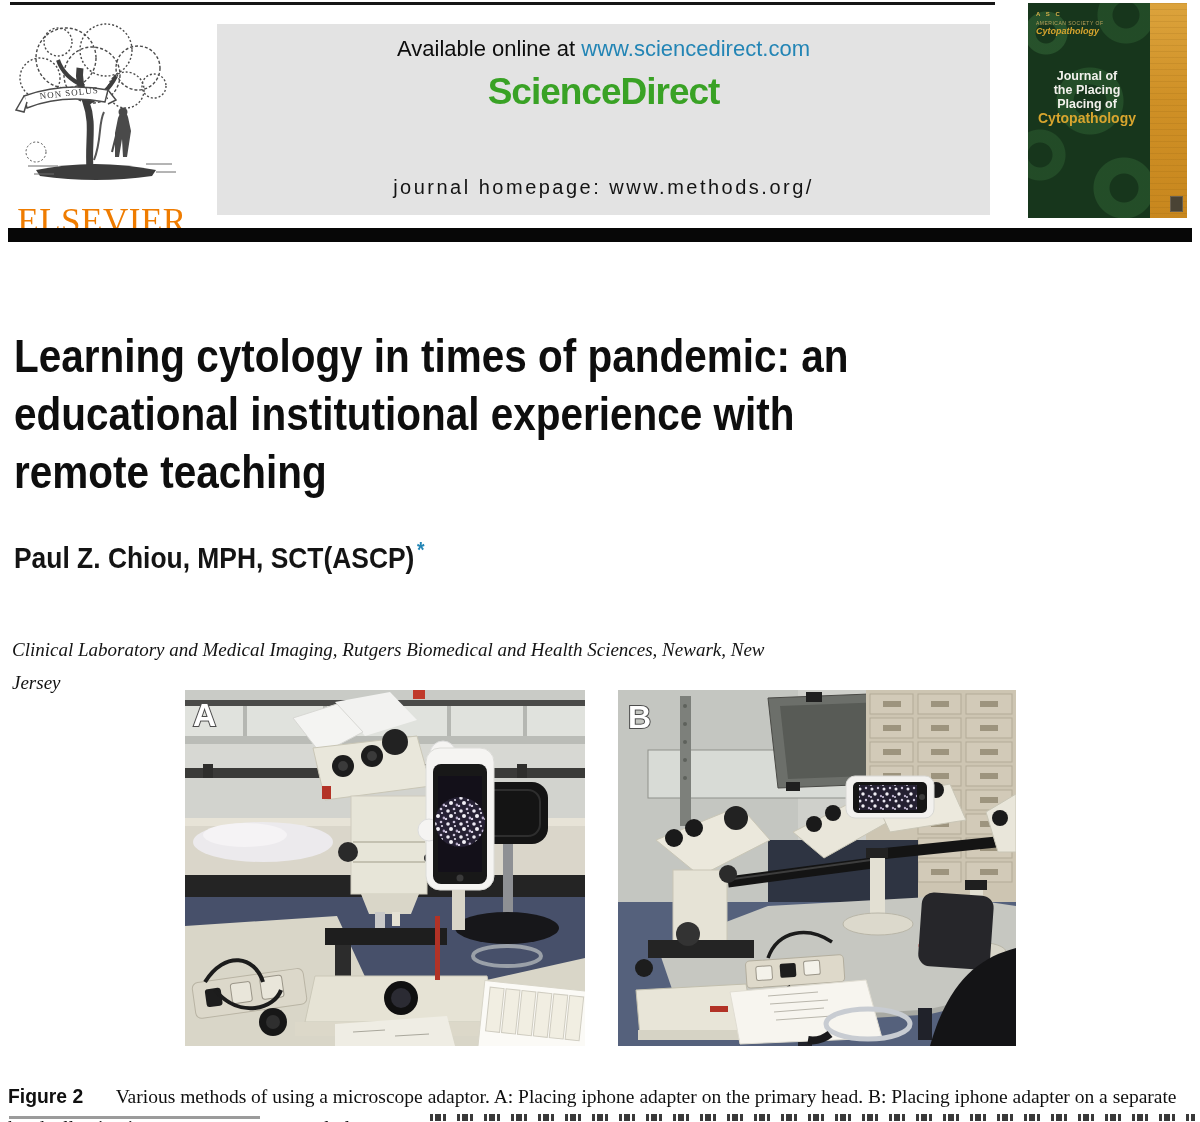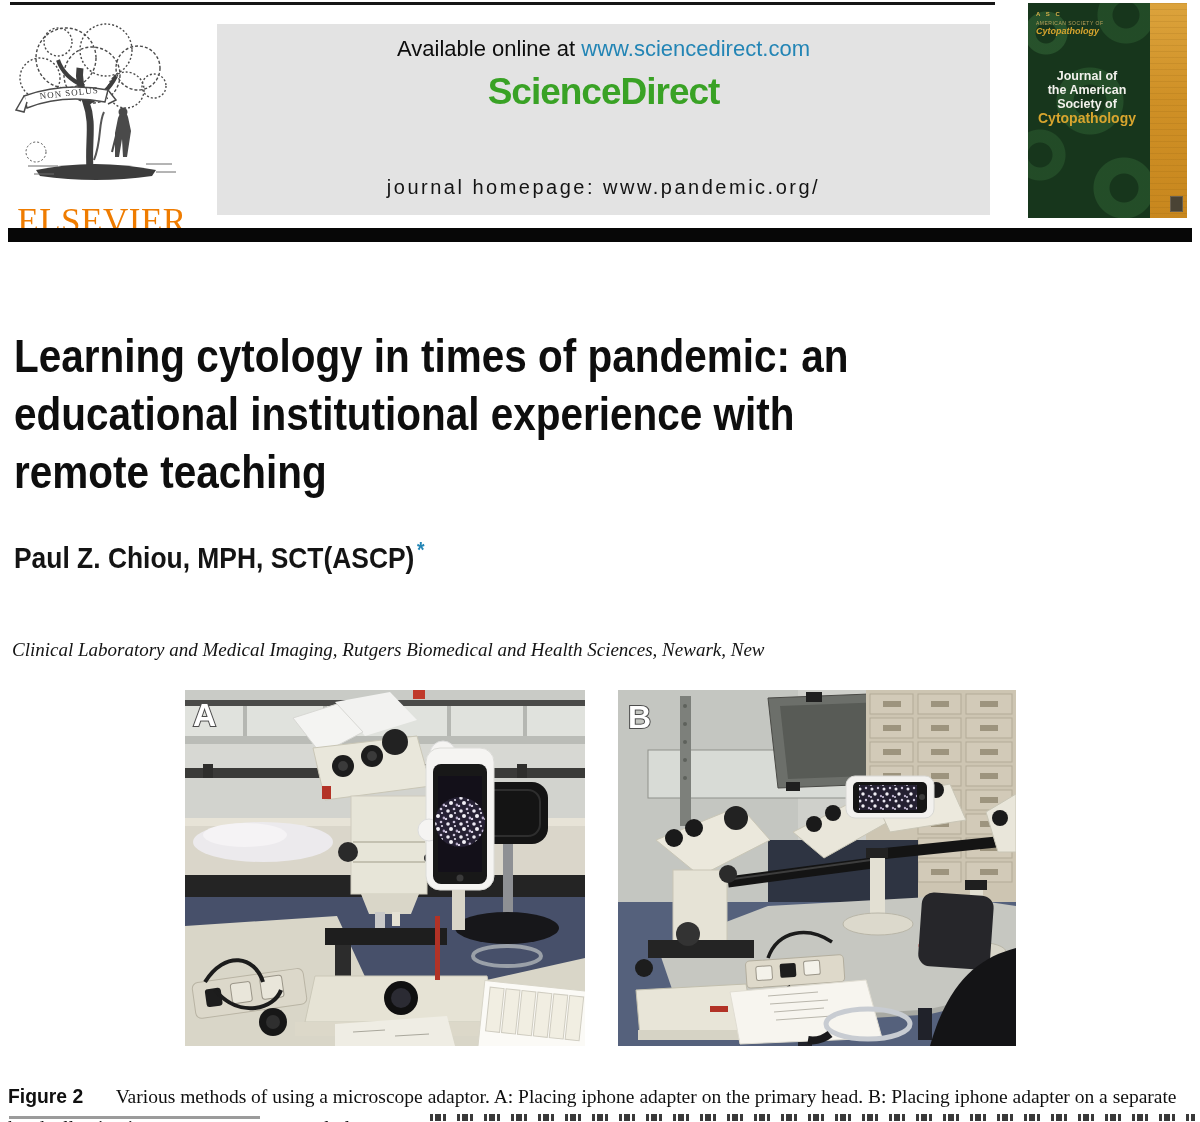--- a/index.html
+++ b/index.html
@@ -113,32 +113,32 @@
       </g>
     </svg>
     <div class="abs elsevier-wordmark">ELSEVIER</div>
   </div>
 
   <div class="abs header-box">
     <div class="abs sd-wordmark">ScienceDirect</div>
     <div class="abs avail-line">
       <span>Available online at </span><a class="sd-link" href="#">www.sciencedirect.com</a>
     </div>
-    <div class="abs homepage-line">journal homepage: www.pandemic.org/</div>
+    <div class="abs homepage-line">journal homepage: www.methods.org/</div>
   </div>
 
   <div class="abs cover">
     <div class="cover-green">
       <div class="asc-logo">A S C</div>
       <div class="asc-small">AMERICAN SOCIETY OF</div>
       <div class="asc-script">Cytopathology</div>
       <div class="cover-title">
         <div>Journal of</div>
-        <div>the American</div>
-        <div>Society of</div>
+        <div>the Placing</div>
+        <div>Placing of</div>
         <div class="gold">Cytopathology</div>
       </div>
     </div>
     <div class="cover-gold"></div>
     <div class="cover-emblem"></div>
   </div>
 
   <div class="abs black-bar"></div>
 
   <div class="abs title">
@@ -146,20 +146,21 @@
     <div><span class="cx">educational institutional experience with</span></div>
     <div><span class="cx">remote teaching</span></div>
   </div>
 
   <div class="abs author">
     <span class="cx"><span>Paul Z. Chiou, MPH, SCT(ASCP)</span><sup>*</sup></span>
   </div>
 
   <div class="abs affiliation">
     <div>Clinical Laboratory and Medical Imaging, Rutgers Biomedical and Health Sciences, Newark, New</div>
+    <div>Jersey</div>
   </div>
 
   <div class="abs photo photo-a">
     <svg width="400" height="356" viewBox="0 0 400 356">
       <defs>
         <pattern id="speckA" width="13" height="13" patternUnits="userSpaceOnUse">
           <rect width="13" height="13" fill="#262134"></rect>
           <circle cx="3" cy="4" r="1.8" fill="#ece9f2"></circle>
           <circle cx="9" cy="2" r="1.3" fill="#cfc7dd"></circle>
           <circle cx="6" cy="9" r="2" fill="#f2f0f6"></circle>

